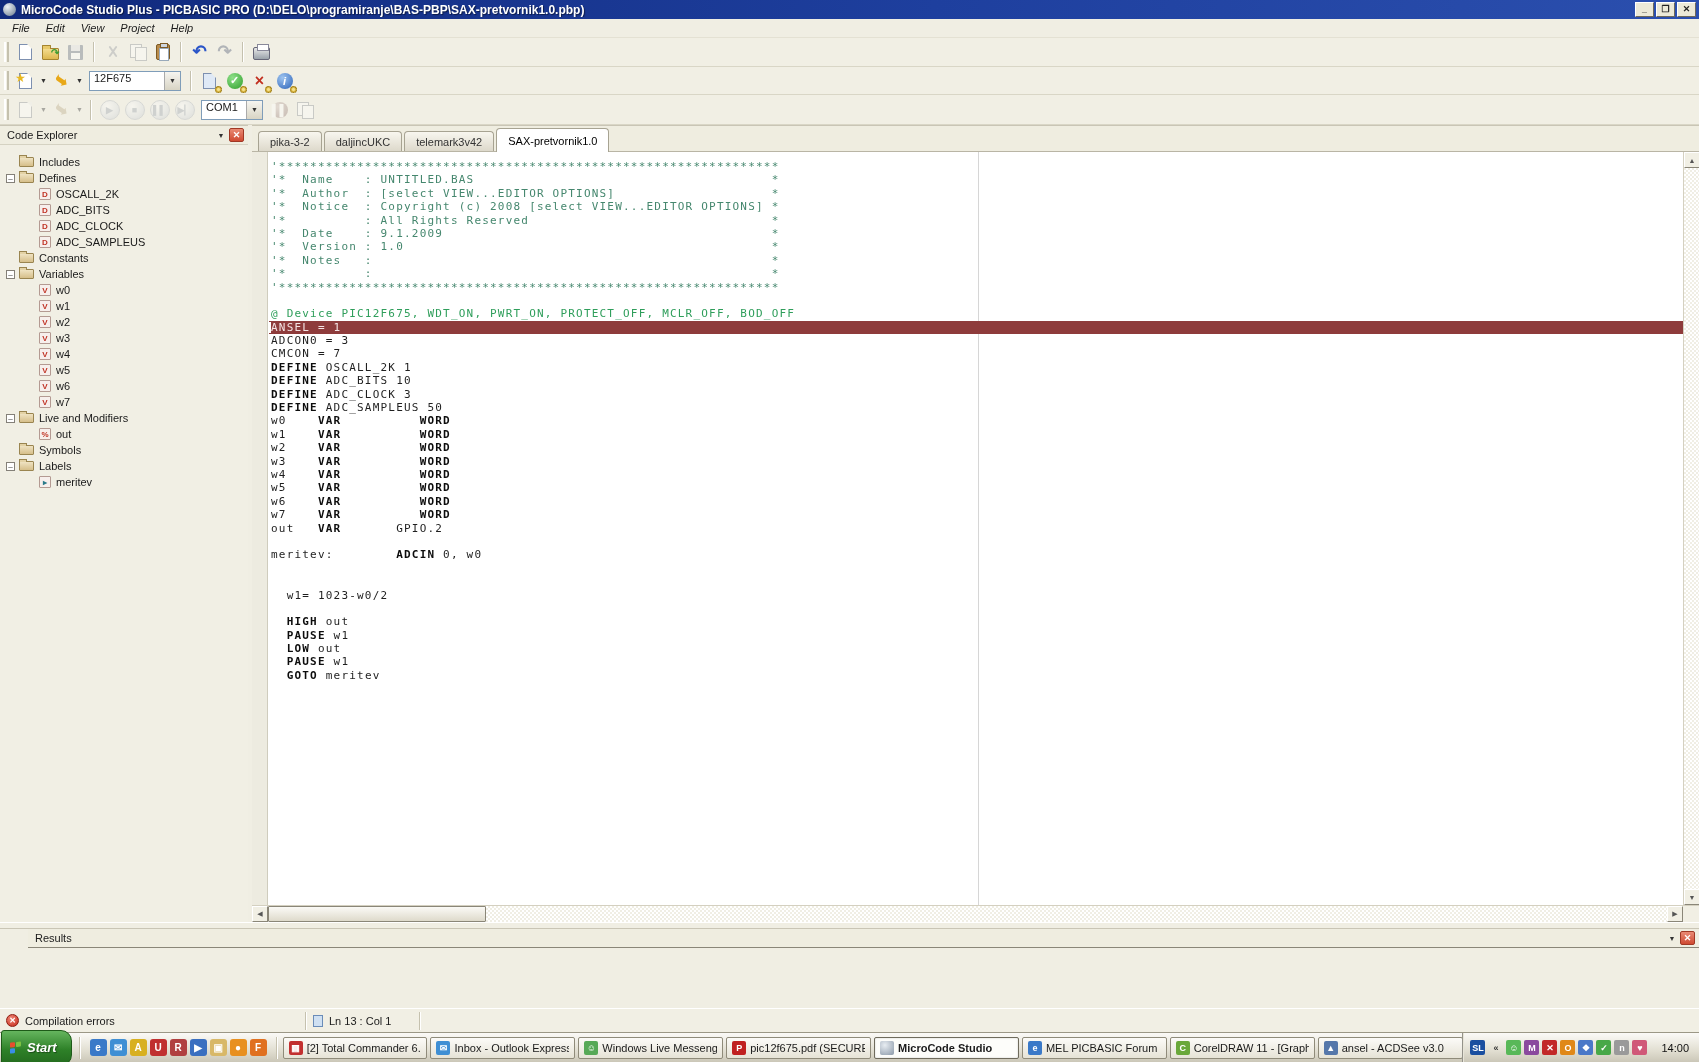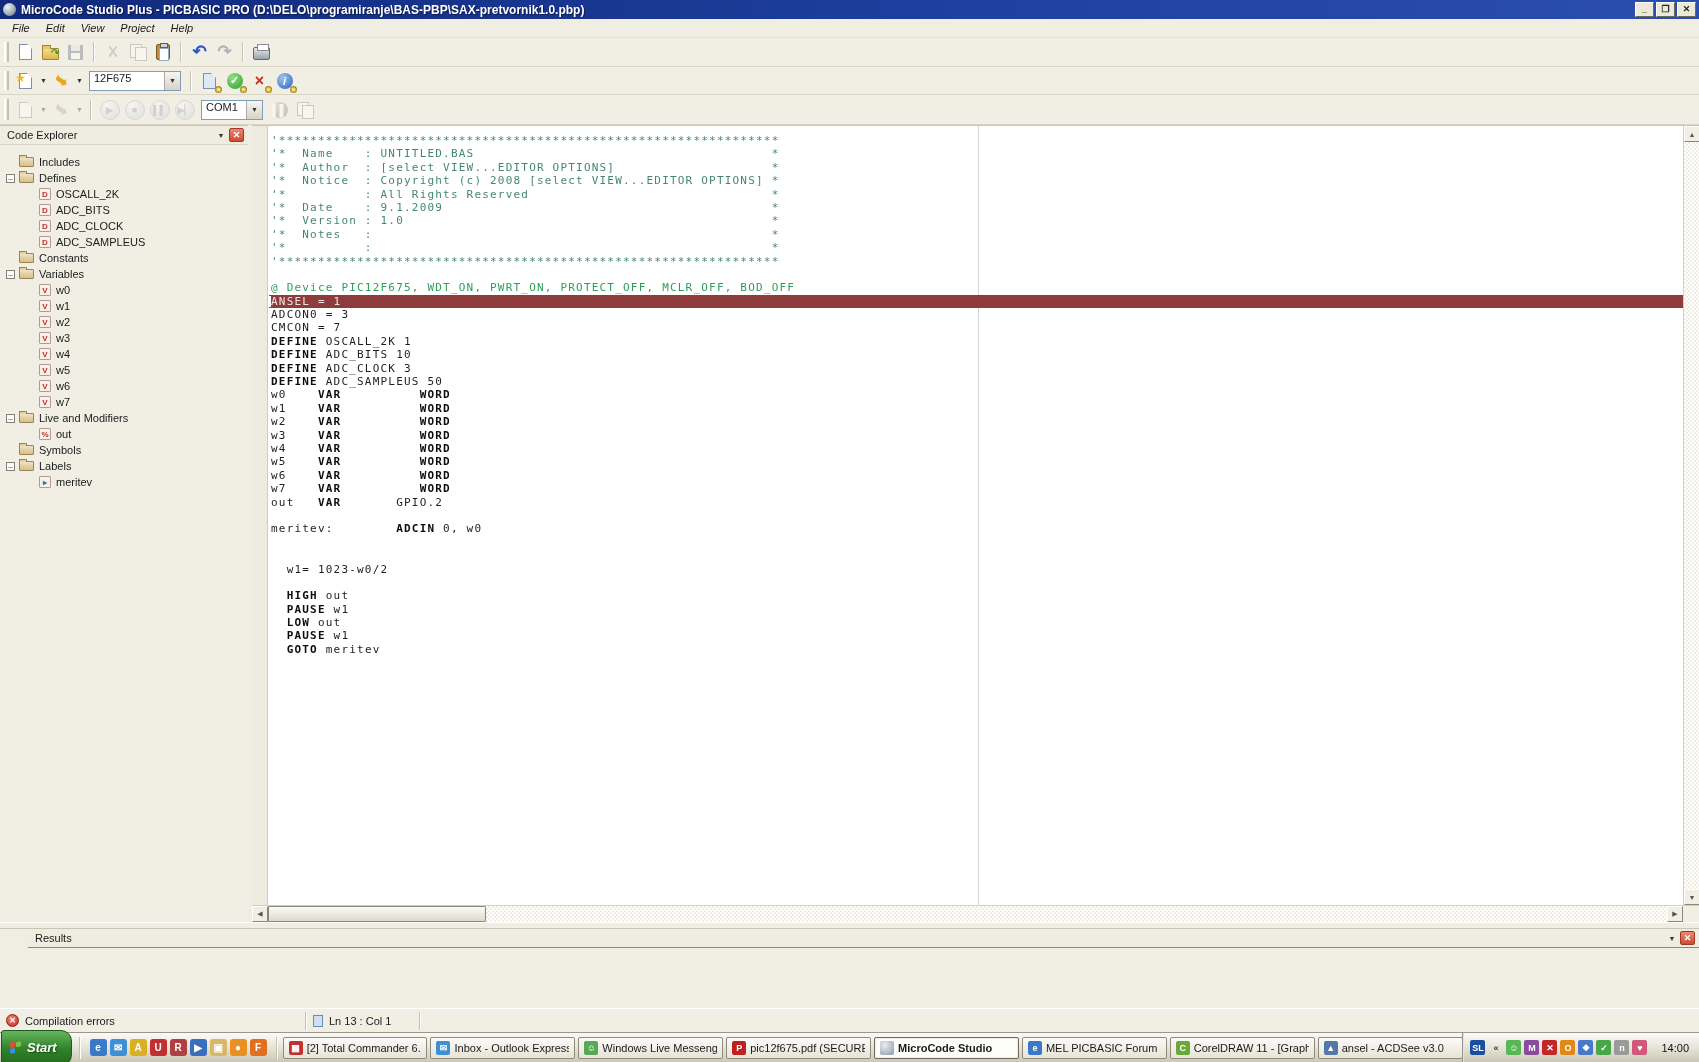--- a/index.html
+++ b/index.html
@@ -410,20 +410,26 @@
             <span class="tspace"></span>
             <span class="ti ti-box ti-label">▸</span>
             <span>meritev</span>
           </div>
         </div>
     </div>
 
     <div class="vsplit"></div>
 
     <div class="editor-pane">
+      <div class="tabstrip" id="tabs">
+          <div class="tab">pika-3-2</div>
+          <div class="tab">daljincUKC</div>
+          <div class="tab">telemark3v42</div>
+          <div class="tab active">SAX-pretvornik1.0</div>
+        </div>
       <div class="code">
         <div class="gutter"></div>
         <div class="marginline"></div>
         <div class="lines" id="lines"><div class="cl"><span class="s-c">'****************************************************************</span></div><div class="cl"><span class="s-c">'*  Name    : UNTITLED.BAS                                      *</span></div><div class="cl"><span class="s-c">'*  Author  : [select VIEW...EDITOR OPTIONS]                    *</span></div><div class="cl"><span class="s-c">'*  Notice  : Copyright (c) 2008 [select VIEW...EDITOR OPTIONS] *</span></div><div class="cl"><span class="s-c">'*          : All Rights Reserved                               *</span></div><div class="cl"><span class="s-c">'*  Date    : 9.1.2009                                          *</span></div><div class="cl"><span class="s-c">'*  Version : 1.0                                               *</span></div><div class="cl"><span class="s-c">'*  Notes   :                                                   *</span></div><div class="cl"><span class="s-c">'*          :                                                   *</span></div><div class="cl"><span class="s-c">'****************************************************************</span></div><div class="cl"></div><div class="cl"><span class="s-g">@ Device PIC12F675, WDT_ON, PWRT_ON, PROTECT_OFF, MCLR_OFF, BOD_OFF</span></div><div class="cl hl"><span class="s-n">ANSEL = 1</span></div><div class="cl"><span class="s-n">ADCON0 = 3</span></div><div class="cl"><span class="s-n">CMCON = 7</span></div><div class="cl"><span class="s-k">DEFINE</span><span class="s-n"> OSCALL_2K 1</span></div><div class="cl"><span class="s-k">DEFINE</span><span class="s-n"> ADC_BITS 10</span></div><div class="cl"><span class="s-k">DEFINE</span><span class="s-n"> ADC_CLOCK 3</span></div><div class="cl"><span class="s-k">DEFINE</span><span class="s-n"> ADC_SAMPLEUS 50</span></div><div class="cl"><span class="s-n">w0    </span><span class="s-k">VAR</span><span class="s-n">          </span><span class="s-k">WORD</span></div><div class="cl"><span class="s-n">w1    </span><span class="s-k">VAR</span><span class="s-n">          </span><span class="s-k">WORD</span></div><div class="cl"><span class="s-n">w2    </span><span class="s-k">VAR</span><span class="s-n">          </span><span class="s-k">WORD</span></div><div class="cl"><span class="s-n">w3    </span><span class="s-k">VAR</span><span class="s-n">          </span><span class="s-k">WORD</span></div><div class="cl"><span class="s-n">w4    </span><span class="s-k">VAR</span><span class="s-n">          </span><span class="s-k">WORD</span></div><div class="cl"><span class="s-n">w5    </span><span class="s-k">VAR</span><span class="s-n">          </span><span class="s-k">WORD</span></div><div class="cl"><span class="s-n">w6    </span><span class="s-k">VAR</span><span class="s-n">          </span><span class="s-k">WORD</span></div><div class="cl"><span class="s-n">w7    </span><span class="s-k">VAR</span><span class="s-n">          </span><span class="s-k">WORD</span></div><div class="cl"><span class="s-n">out   </span><span class="s-k">VAR</span><span class="s-n">       GPIO.2</span></div><div class="cl"></div><div class="cl"><span class="s-n">meritev:        </span><span class="s-k">ADCIN</span><span class="s-n"> 0, w0</span></div><div class="cl"></div><div class="cl"></div><div class="cl"><span class="s-n">  w1= 1023-w0/2</span></div><div class="cl"></div><div class="cl"><span class="s-n">  </span><span class="s-k">HIGH</span><span class="s-n"> out</span></div><div class="cl"><span class="s-n">  </span><span class="s-k">PAUSE</span><span class="s-n"> w1</span></div><div class="cl"><span class="s-n">  </span><span class="s-k">LOW</span><span class="s-n"> out</span></div><div class="cl"><span class="s-n">  </span><span class="s-k">PAUSE</span><span class="s-n"> w1</span></div><div class="cl"><span class="s-n">  </span><span class="s-k">GOTO</span><span class="s-n"> meritev</span></div></div>
         <div class="vscroll">
           <div class="sbtn">▲</div>
           <div class="sbtn" style="position:absolute;bottom:0;">▼</div>
         </div>
       </div>
       <div class="hscroll">

